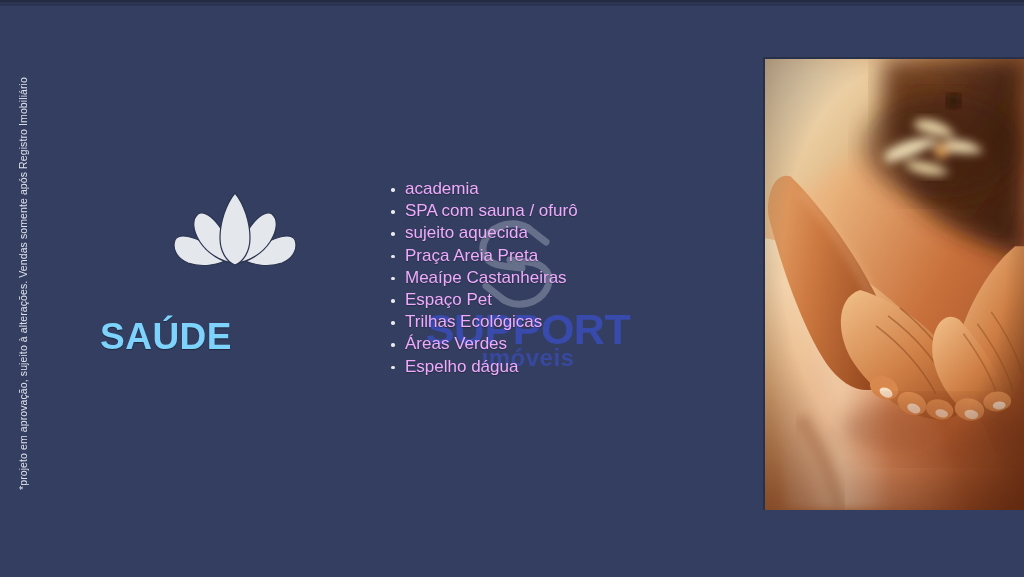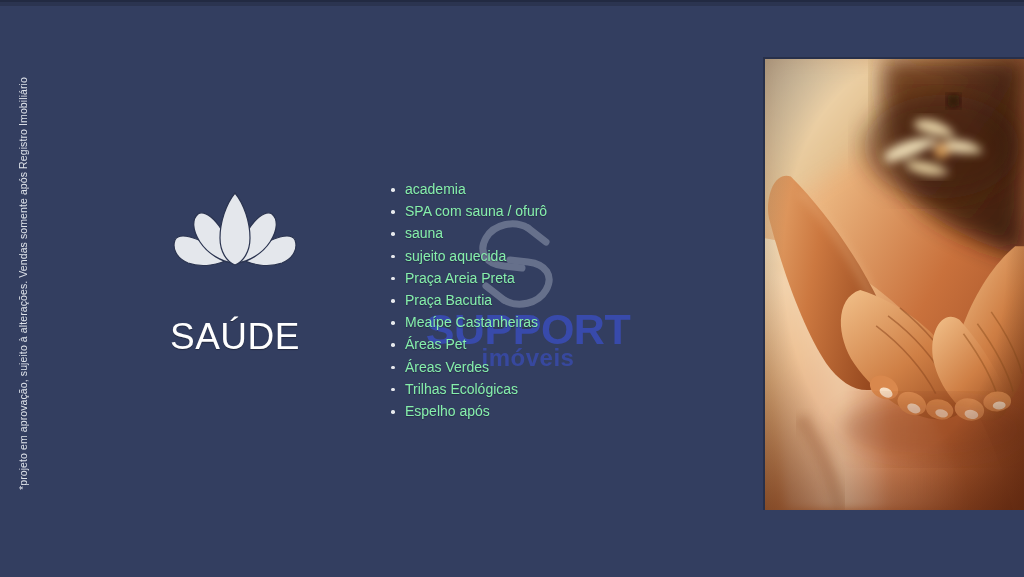--- a/index.html
+++ b/index.html
@@ -66,45 +66,44 @@
   }
   .lotus-wrap {
     width: 130px;
     height: 82px;
     margin: 0 auto 38px auto;
     display: block;
   }
   .lotus-wrap svg { display: block; }
 
   .title {
-    color: #ffffff;
+    color: #7dd3fc;
     font-size: 37px;
-    font-weight: normal;
+    font-weight: bold;
     line-height: 1.45;
     letter-spacing: 0.5px;
-    text-align: center;
     text-shadow: 0 1px 1px rgba(0,0,0,0.35);
   }
   .title .line { display: block; white-space: nowrap; }
 
   
   .feature-list {
     position: absolute;
     left: 388px;
     top: 178px;
     list-style: none;
     margin: 0;
     padding: 0;
     z-index: 3;
   }
   .feature-list li {
     position: relative;
     padding-left: 17px;
-    color: #86efac;
-    font-size: 14px;
+    color: #f0abfc;
+    font-size: 17px;
     line-height: 22.2px;
     white-space: nowrap;
     text-shadow: 0 1px 1px rgba(0,0,0,0.3);
   }
   .feature-list li::before {
     content: "";
     position: absolute;
     left: 3px;
     top: 10px;
     width: 3.5px;
@@ -224,29 +223,27 @@
         </g>
       </svg>
     </div>
     <div class="wm-word">SUPPORT</div>
     <div class="wm-sub">imóveis</div>
   </div>
 
   <ul class="feature-list">
     <li>academia</li>
     <li>SPA com sauna / ofurô</li>
-    <li>sauna</li>
     <li>sujeito aquecida</li>
     <li>Praça Areia Preta</li>
-    <li>Praça Bacutia</li>
     <li>Meaípe Castanheiras</li>
-    <li>Áreas Pet</li>
+    <li>Espaço Pet</li>
+    <li>Trilhas Ecológicas</li>
     <li>Áreas Verdes</li>
-    <li>Trilhas Ecológicas</li>
-    <li>Espelho após</li>
+    <li>Espelho dágua</li>
   </ul>
 
   <div class="photo-frame">
     <div class="photo">
       <svg viewBox="0 0 261 453" preserveAspectRatio="none" xmlns="http://www.w3.org/2000/svg">
         <defs>
           <linearGradient id="bodyGrad" x1="0" y1="0" x2="1" y2="1">
             <stop offset="0%" stop-color="#f6e0bd"></stop>
             <stop offset="28%" stop-color="#e9b27c"></stop>
             <stop offset="58%" stop-color="#c9713c"></stop>

